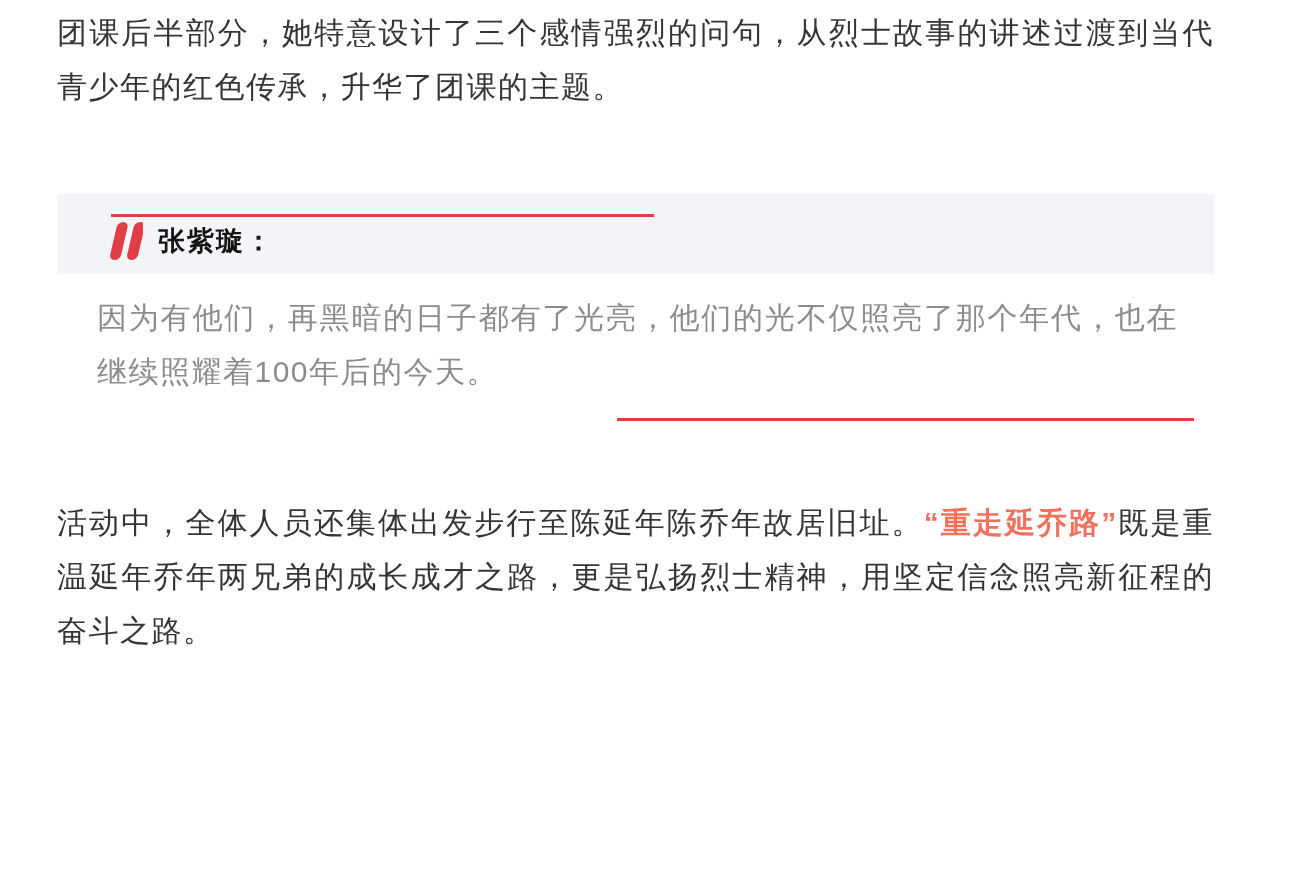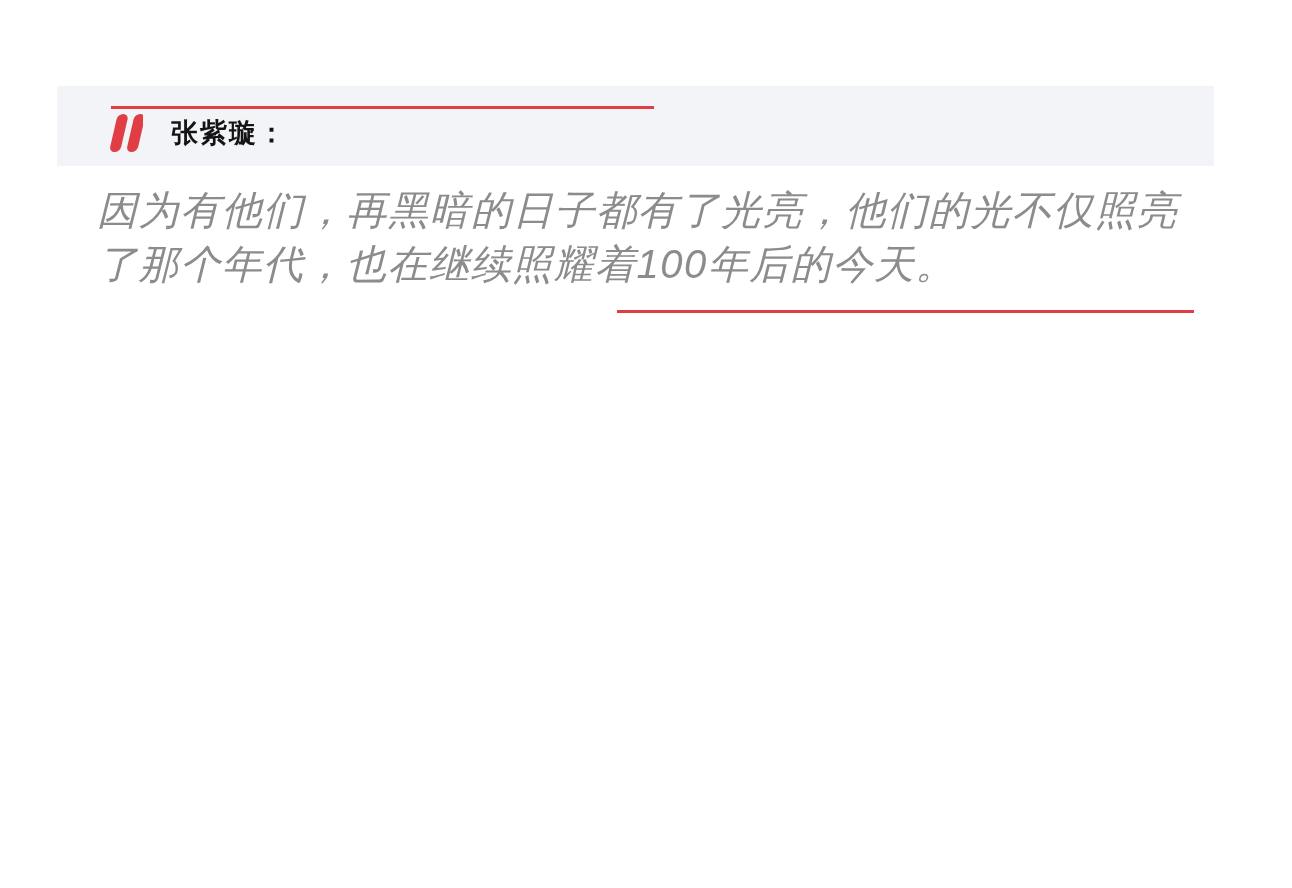--- a/index.html
+++ b/index.html
@@ -35,39 +35,38 @@
     position: absolute;
     left: 54px;
     top: 20px;
     width: 543px;
     height: 3px;
     background: var(--accent-red, #e03e44);
   }
   .quote-header-row {
     display: flex;
     align-items: center;
-    gap: 28px;
+    gap: 15px;
     padding: 27px 0 0 52px;
   }
   .quote-icon svg { display: block; }
   .quote-speaker {
     font-size: 27px;
     font-weight: 700;
     letter-spacing: 2px;
     color: #141414;
     line-height: 40px;
   }
   .quote-body {
     padding: 17px 36px 0 40px;
-    font-size: 40px;
+    font-size: 30px;
     line-height: 54px;
     letter-spacing: 1.5px;
     color: var(--quote-text, #8c8c8c);
     text-align: justify;
-    font-style: italic;
   }
   .red-line-bottom {
     width: 577px;
     height: 3px;
     background: var(--accent-red, #e03e44);
     margin: 19px 20px 0 auto;
   }
   
   .closing-paragraph {
     margin-top: 75px;
@@ -75,20 +74,21 @@
   .highlight-text {
     color: var(--highlight-coral, #f3715c);
     font-weight: 700;
   }
 </style>
 </head>
 <body>
 
 <div class="content">
 
+  <p class="body-paragraph">团课后半部分，她特意设计了三个感情强烈的问句，从烈士故事的讲述过渡到当代青少年的红色传承，升华了团课的主题。</p>
 
   <section class="quote-section">
 
     <div class="quote-header">
       <div class="red-line-top"></div>
       <div class="quote-header-row">
         <span class="quote-icon">
           <svg width="34" height="40" viewBox="0 0 34 40">
             <g transform="skewX(-13) translate(9,0)">
               <rect x="0" y="1" width="11" height="38" rx="5.5" fill="#e03e44"></rect>
@@ -101,14 +101,15 @@
     </div>
 
     <div class="quote-body">
       <p>因为有他们，再黑暗的日子都有了光亮，他们的光不仅照亮了那个年代，也在继续照耀着100年后的今天。</p>
     </div>
 
     <div class="red-line-bottom"></div>
 
   </section>
 
+  <p class="body-paragraph closing-paragraph"><span>活动中，全体人员还集体出发步行至陈延年陈乔年故居旧址。</span><span class="highlight-text">“重走延乔路”</span><span>既是重温延年乔年两兄弟的成长成才之路，更是弘扬烈士精神，用坚定信念照亮新征程的奋斗之路。</span></p>
 
 </div>
 
 </body></html>

